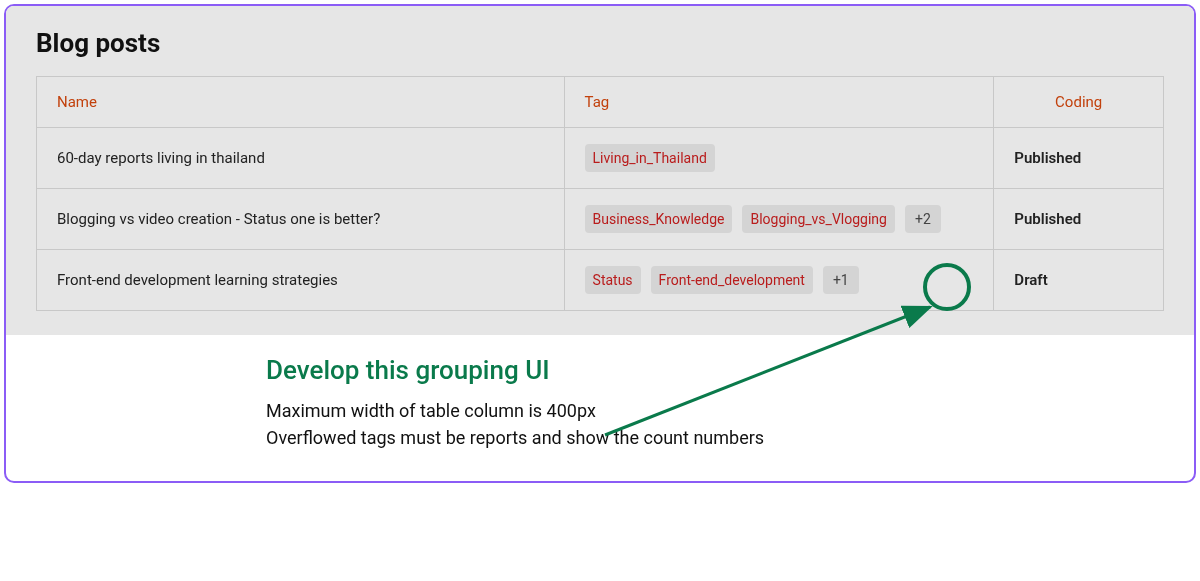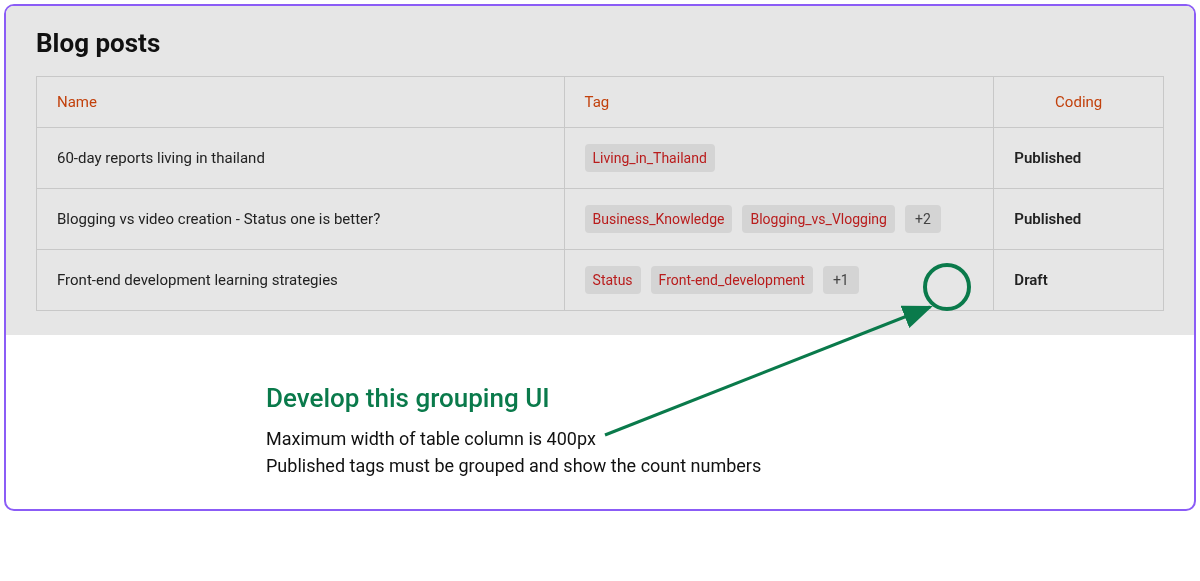--- a/index.html
+++ b/index.html
@@ -64,21 +64,21 @@
       white-space: nowrap;
     }
     .overflow-chip {
       background: #d4d4d4;
       border-radius: 4px;
       padding: 6px 10px;
       font-size: 14px;
       color: #444;
     }
     .annotation-area {
-      padding: 48px 30px 30px 260px;
+      padding: 20px 30px 30px 260px;
       position: relative;
     }
     .headline {
       font-size: 26px;
       font-weight: 500;
       color: #0a7a4b;
       margin-bottom: 12px;
     }
     .note {
       font-size: 18px;
@@ -139,21 +139,21 @@
           </td>
           <td class="col-status">Draft</td>
         </tr>
       </tbody>
     </table>
   </div>
 
   <div class="annotation-area">
     <div class="headline">Develop this grouping UI</div>
     <div class="note">Maximum width of table column is 400px</div>
-    <div class="note">Published tags must be grouped and show the count numbers</div>
+    <div class="note">Overflowed tags must be reports and show the count numbers</div>
   </div>
 </div>
 
 <svg class="annotation-svg" width="440" height="200">
   <defs>
     <marker id="arrowhead" markerWidth="10" markerHeight="8" refX="9" refY="4" orient="auto">
       <polygon points="0 0, 10 4, 0 8" fill="#0a7a4b"></polygon>
     </marker>
   </defs>
   <circle cx="387" cy="37" r="22" fill="none" stroke="#0a7a4b" stroke-width="4"></circle>

